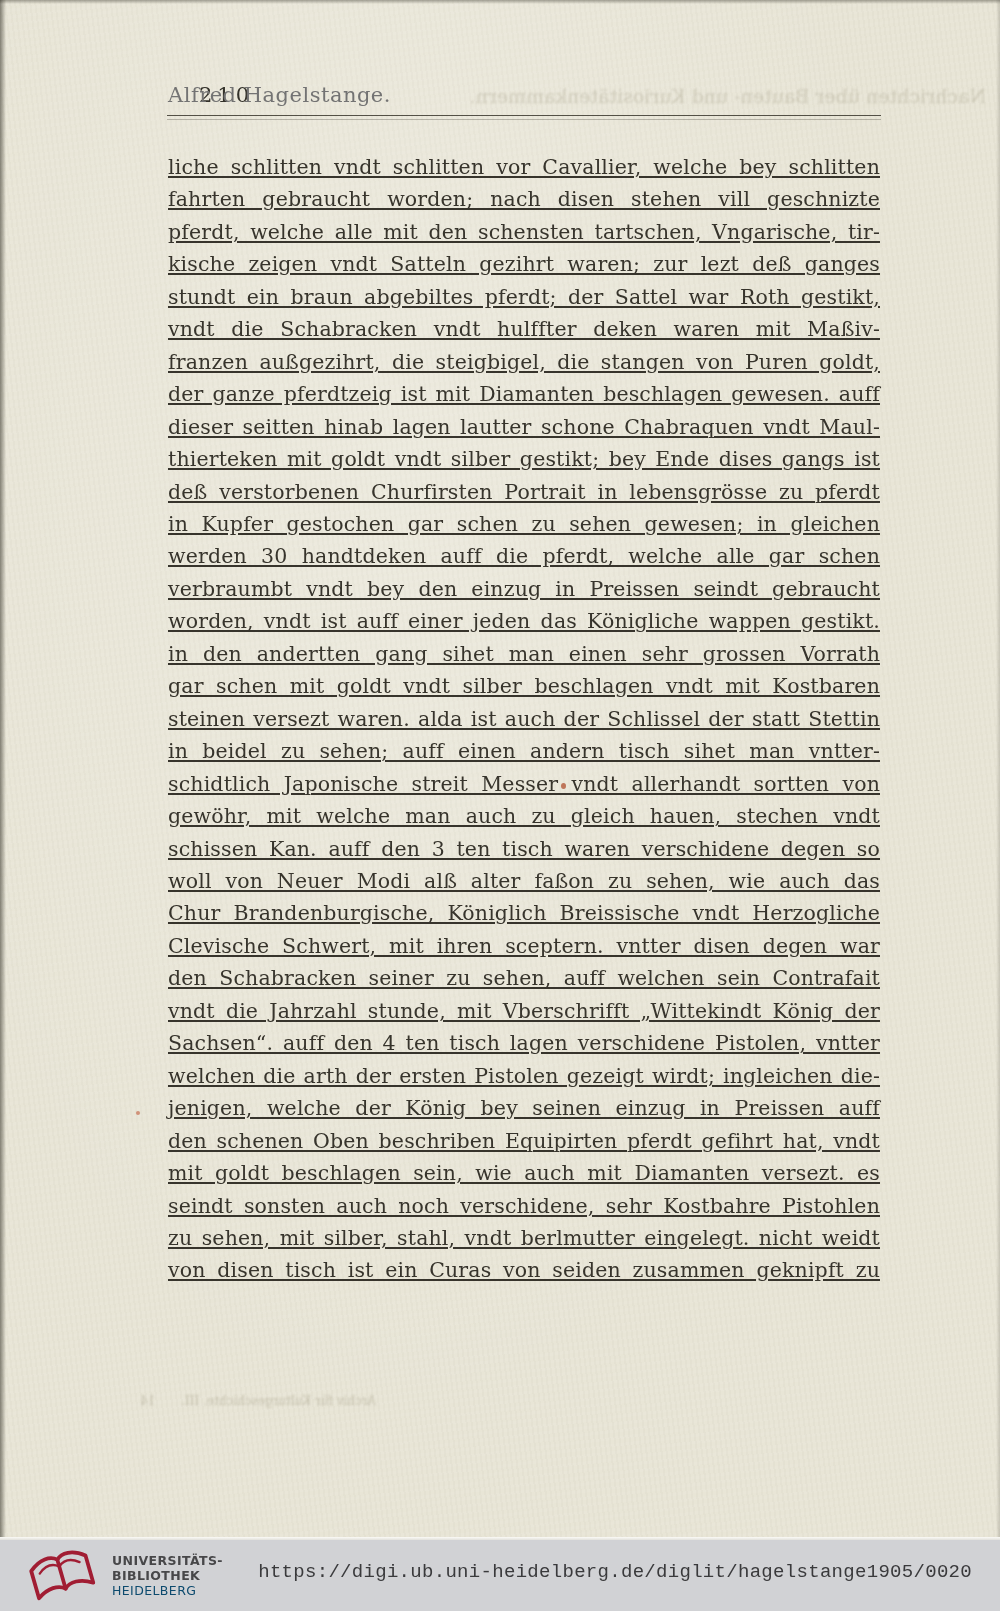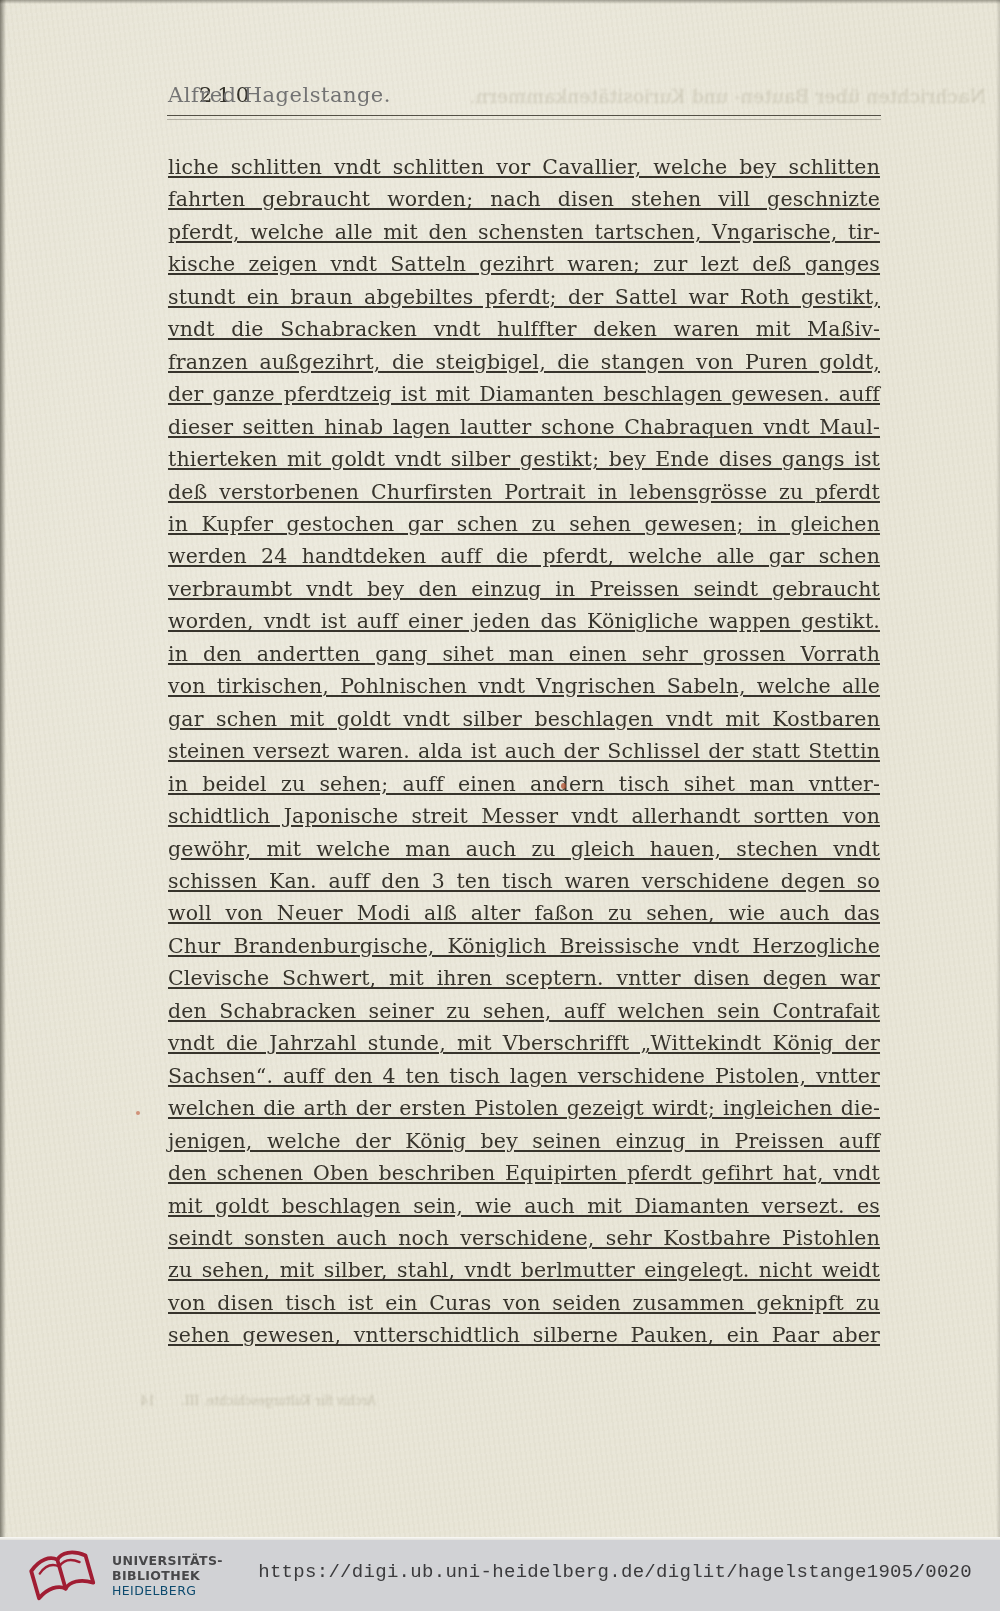--- a/index.html
+++ b/index.html
@@ -101,45 +101,43 @@
     <div class="line">pferdt, welche alle mit den schensten tartschen, Vngarische, tir-</div>
     <div class="line">kische zeigen vndt Satteln gezihrt waren; zur lezt deß ganges</div>
     <div class="line">stundt ein braun abgebiltes pferdt; der Sattel war Roth gestikt,</div>
     <div class="line">vndt die Schabracken vndt hulffter deken waren mit Maßiv-</div>
     <div class="line">franzen außgezihrt, die steigbigel, die stangen von Puren goldt,</div>
     <div class="line">der ganze pferdtzeig ist mit Diamanten beschlagen gewesen.  auff</div>
     <div class="line">dieser seitten hinab lagen lautter schone Chabraquen vndt Maul-</div>
     <div class="line">thierteken mit goldt vndt silber gestikt; bey Ende dises gangs ist</div>
     <div class="line">deß verstorbenen Churfirsten Portrait in lebensgrösse zu pferdt</div>
     <div class="line">in Kupfer gestochen gar schen zu sehen gewesen; in gleichen</div>
-    <div class="line">werden 24 handtdeken auff die pferdt, welche alle gar schen</div>
+    <div class="line">werden 30 handtdeken auff die pferdt, welche alle gar schen</div>
     <div class="line">verbraumbt vndt bey den einzug in Preissen seindt gebraucht</div>
     <div class="line">worden, vndt ist auff einer jeden das Königliche wappen gestikt.</div>
     <div class="line">in den andertten gang sihet man einen sehr grossen Vorrath</div>
-    <div class="line">von tirkischen, Pohlnischen vndt Vngrischen Sabeln, welche alle</div>
     <div class="line">gar schen mit goldt vndt silber beschlagen vndt mit Kostbaren</div>
     <div class="line">steinen versezt waren.  alda ist auch der Schlissel der statt Stettin</div>
     <div class="line">in beidel zu sehen; auff einen andern tisch sihet man vntter-</div>
     <div class="line">schidtlich Japonische streit Messer vndt allerhandt sortten von</div>
     <div class="line">gewöhr, mit welche man auch zu gleich hauen, stechen vndt</div>
     <div class="line">schissen Kan.  auff den 3 ten tisch waren verschidene degen so</div>
     <div class="line">woll von Neuer Modi alß alter faßon zu sehen, wie auch das</div>
     <div class="line">Chur Brandenburgische, Königlich Breissische vndt Herzogliche</div>
     <div class="line">Clevische Schwert, mit ihren sceptern.  vntter disen degen war</div>
     <div class="line">den Schabracken seiner zu sehen, auff welchen sein Contrafait</div>
     <div class="line">vndt die Jahrzahl stunde, mit Vberschrifft „Wittekindt König der</div>
     <div class="line">Sachsen“.  auff den 4 ten tisch lagen verschidene Pistolen, vntter</div>
     <div class="line">welchen die arth der ersten Pistolen gezeigt wirdt; ingleichen die-</div>
     <div class="line">jenigen, welche der König bey seinen einzug in Preissen auff</div>
     <div class="line">den schenen Oben beschriben Equipirten pferdt gefihrt hat, vndt</div>
     <div class="line">mit goldt beschlagen sein, wie auch mit Diamanten versezt.  es</div>
     <div class="line">seindt sonsten auch noch verschidene, sehr Kostbahre Pistohlen</div>
     <div class="line">zu sehen, mit silber, stahl, vndt berlmutter eingelegt.  nicht weidt</div>
     <div class="line">von disen tisch ist ein Curas von seiden zusammen geknipft zu</div>
-    <div class="line">sehen gewesen, vntterschidtlich silberne Pauken, ein Paar aber</div>
   </div>
 
 <div class="ghost ghost-bottom">
   <span>Archiv für Kulturgeschichte. III.</span><span class="gb-num">14</span>
 </div>
 
 <div class="speck speck-a"></div>
 <div class="speck speck-b"></div>
 
 <div class="footer">

